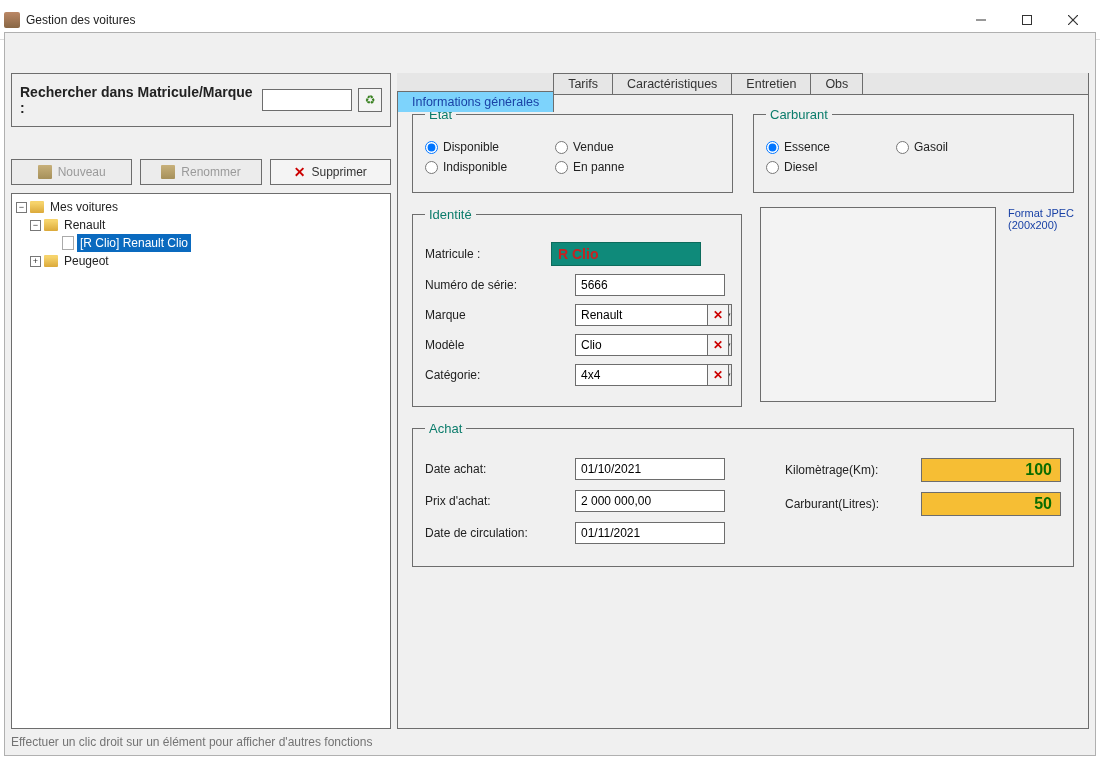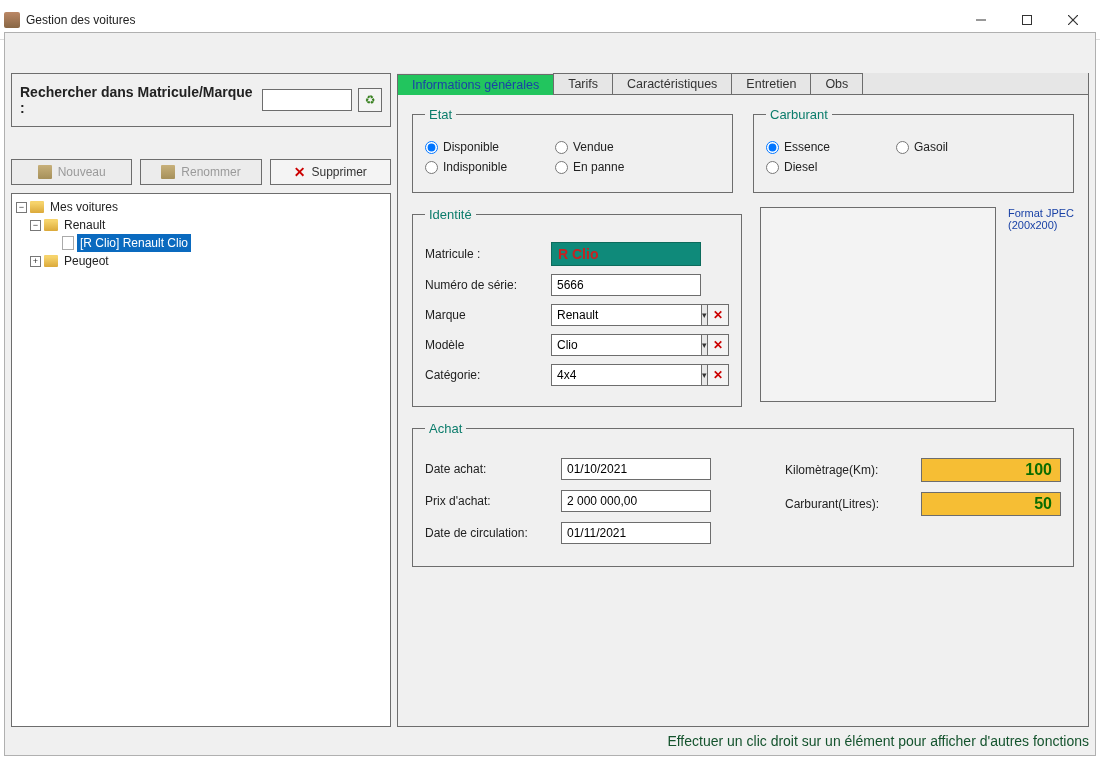--- a/index.html
+++ b/index.html
@@ -132,45 +132,44 @@
   .tree-node.selected .tree-label {
     background: #0a6abf;
     color: #fff;
     padding: 0 3px;
   }
   .tree-label { padding: 0 3px; }
 
   
   .hint {
     padding: 6px 6px 6px 6px;
-    font-size: 14px;
-    color: #14532d;
-    text-align: right;
+    font-size: 12px;
+    color: #737373;
   }
 
   
   .tabs-wrap { border: 1px solid #6d6d6d; flex: 1; display: flex; flex-direction: column; background: #f0f0f0; }
   .tabs-bar { display: flex; border-bottom: 1px solid #6d6d6d; background: #e6e6e6; margin-top:-1px; margin-left:-1px;}
   .tab {
     border: 1px solid #6d6d6d;
     border-bottom: none;
     padding: 3px 14px;
     font-size: 12.5px;
     background: #e6e6e6;
     color: #333;
     margin-right: -1px;
     position: relative;
     top: 0;
     text-align:center;
   }
   .tab.active {
-    background: #22c55e;
+    background: #7dd3fc;
     color: #1a42a6;
     font-weight: normal;
-    top: 1px;
+    top: 18px;
   }
   .tab.first.active { margin-left:0; }
 
   .tab-body { flex: 1; padding: 12px 14px; overflow: auto; }
 
   
   fieldset {
     border: 1px solid #6d6d6d;
     margin: 0 0 14px 0;
     padding: 12px 12px 12px 12px;
@@ -201,20 +200,21 @@
 
   .form-line { display: flex; align-items: center; margin: 8px 0; gap: 6px; }
   .form-line label { width: 120px; color: #222; }
   .txt {
     border: 1px solid #6d6d6d;
     background: #fff;
     height: 22px;
     padding: 0 5px;
     width: 150px;
     font-size: 12px;
+    margin-left: 24px;
   }
   .txt.full { width: 150px; }
   .matricule-field {
     border: 1px solid #0c6b5c;
     background: #0f8a7a;
     height: 24px;
     width: 150px;
     padding: 0 6px;
     display: flex; align-items: center;
     color: #c62222;

